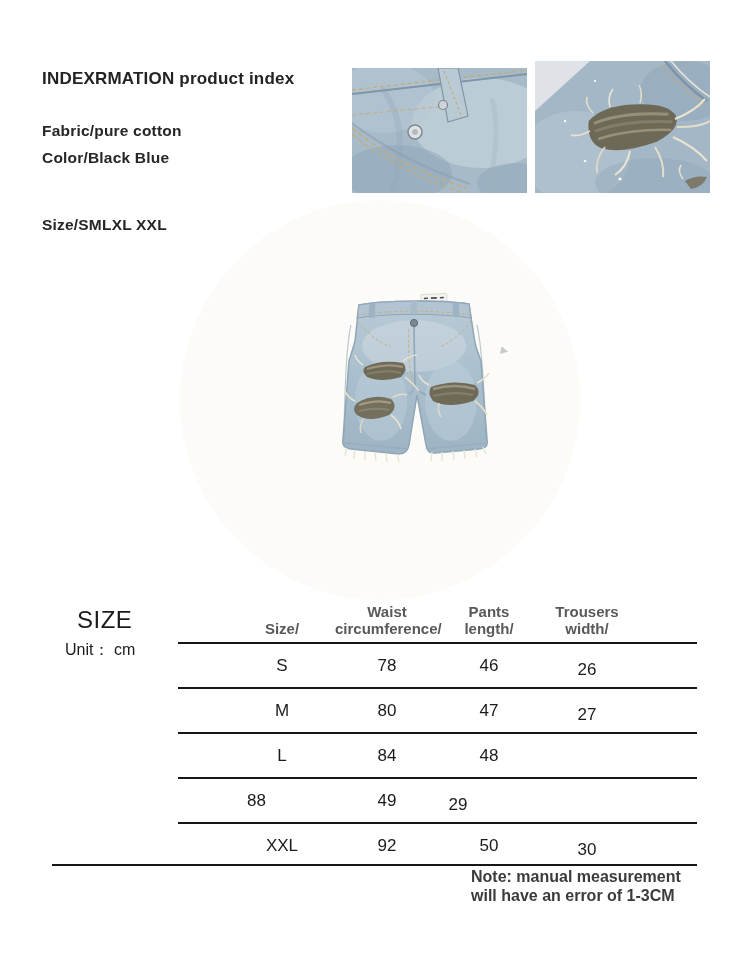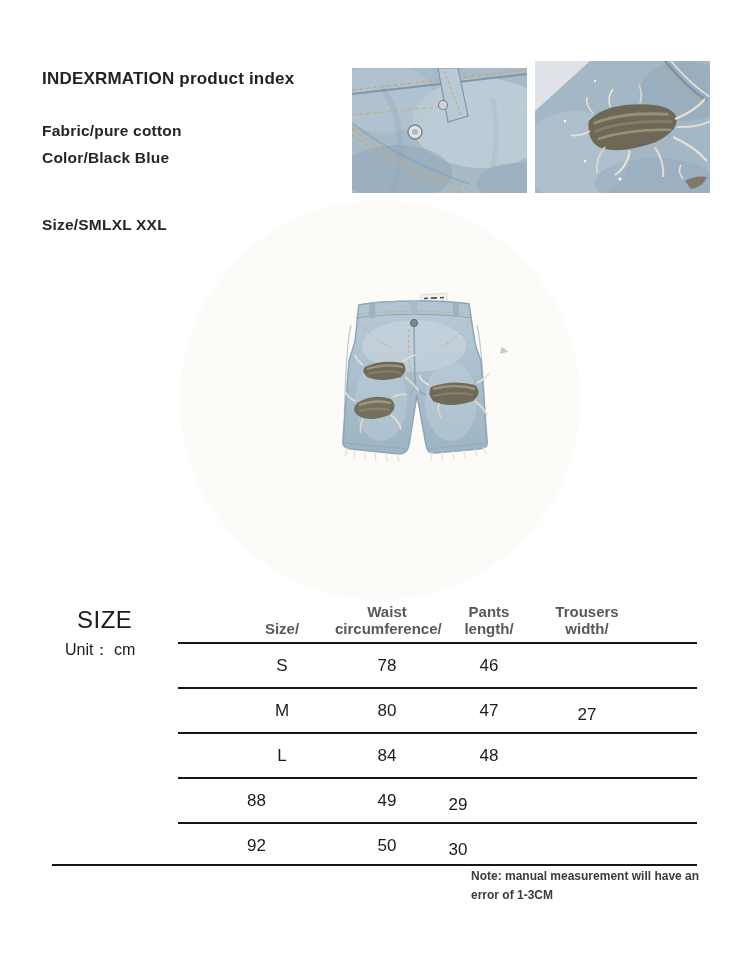--- a/index.html
+++ b/index.html
@@ -81,21 +81,21 @@
   }
   .trow:last-child { height: 44px; border-bottom: none; }
   .c1 { padding-left: 51px; }
   .c4 { padding-right: 62px; margin-top: 8px; }
   .bottom-rule {
     left: 52px; top: 864px; width: 645px; height: 2px;
     background: #161616;
   }
   .note-text {
     left: 471px; top: 867px; width: 233px;
-    font-size: 12px; font-weight: bold; line-height: 19px;
+    font-size: 16px; font-weight: bold; line-height: 19px;
     color: #3b3b3b;
   }
 </style>
 </head>
 <body>
 
 <div class="abs info-title">INDEXRMATION product index</div>
 <div class="abs attr-line attr-0">Fabric/pure cotton</div>
 <div class="abs attr-line attr-1">Color/Black Blue</div>
 <div class="abs attr-line attr-2">Size/SMLXL XXL</div>
@@ -263,38 +263,40 @@
     <div class="c4">
       <div>Trousers</div>
       <div>width/</div>
     </div>
   </div>
 
   <div class="trow">
     <div class="c1">S</div>
     <div>78</div>
     <div>46</div>
+    <div class="c4">26</div>
   </div>
   <div class="trow">
     <div class="c1">M</div>
     <div>80</div>
     <div>47</div>
     <div class="c4">27</div>
   </div>
   <div class="trow">
     <div class="c1">L</div>
     <div>84</div>
     <div>48</div>
   </div>
   <div class="trow">
     <div>88</div>
     <div>49</div>
     <div class="c4">29</div>
   </div>
   <div class="trow">
+    <div class="c1">XXL</div>
     <div>92</div>
     <div>50</div>
     <div class="c4">30</div>
   </div>
 </div>
 
 <div class="abs bottom-rule"></div>
 
 <div class="abs note-text">Note: manual measurement will have an error of 1-3CM</div>
 

